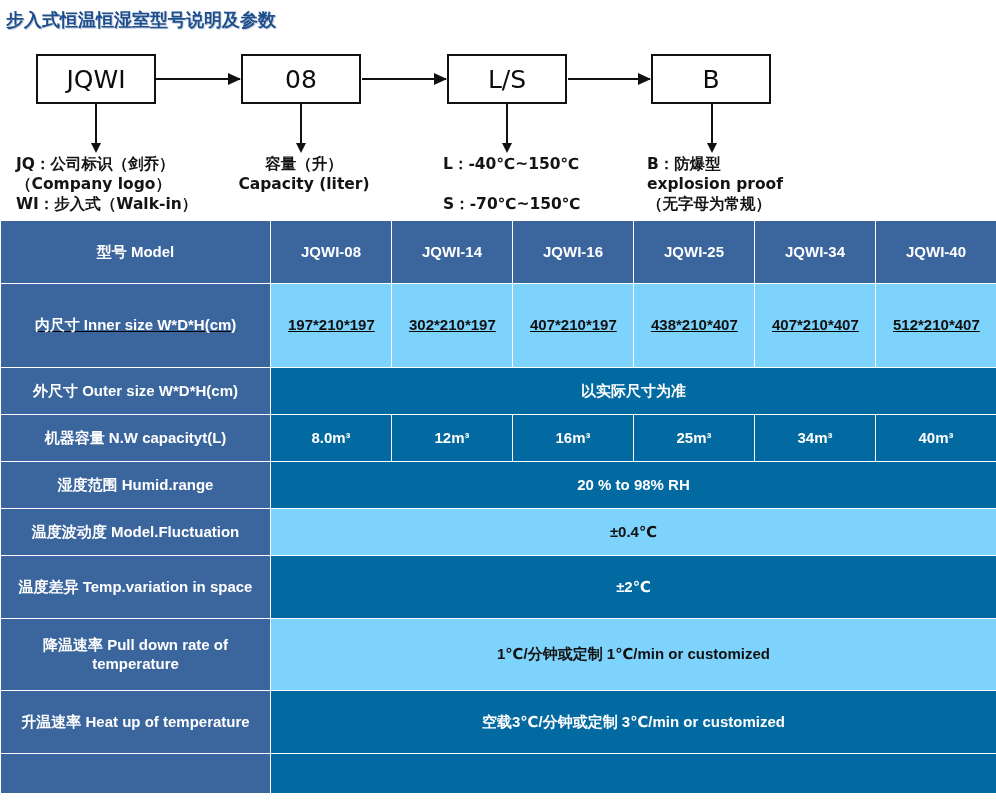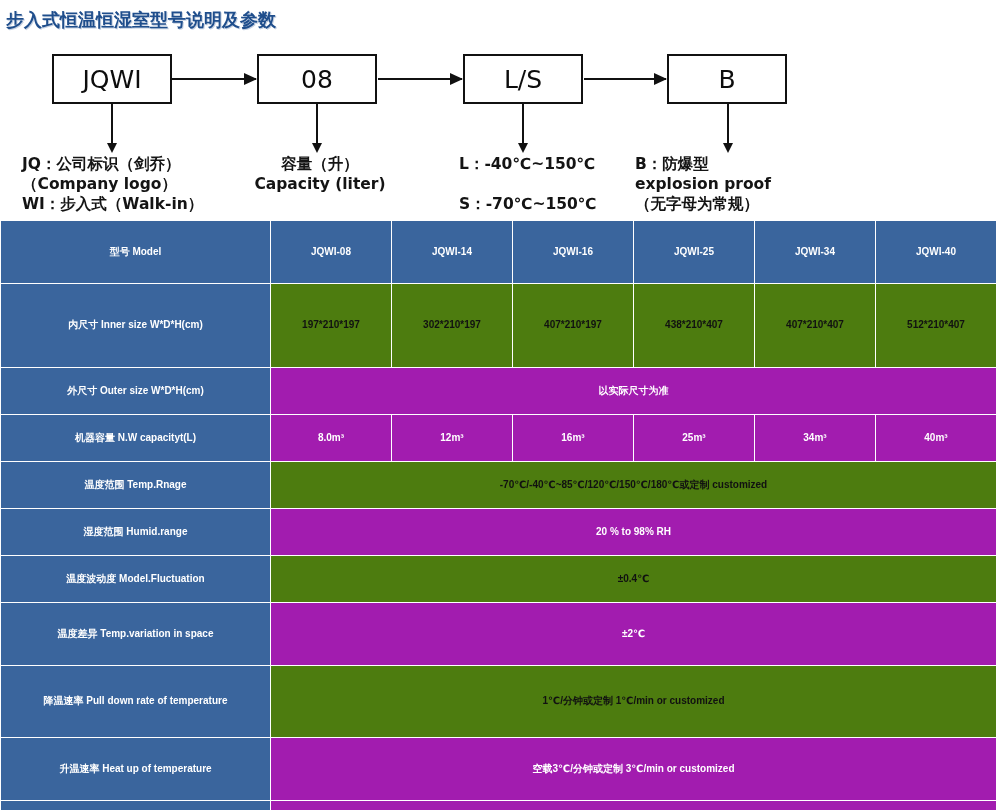--- a/index.html
+++ b/index.html
@@ -15,21 +15,21 @@
   .page-title {
     position: absolute; left: 6px; top: 8px;
     font-size: 18px; font-weight: bold;
     color: #1F4E8C;
     letter-spacing: 0px;
     text-shadow: 1px 1px 0 rgba(150,170,200,0.55);
     white-space: nowrap;
   }
 
   
-  .diagram { position: absolute; left: 0; top: 44px; width: 872px; height: 176px; margin-left: 16px; }
+  .diagram { position: absolute; left: 0; top: 44px; width: 872px; height: 176px; }
   .node {
     position: absolute;
     border: 2px solid #111111;
     background: #ffffff;
     display: flex; align-items: center; justify-content: center;
     font-size: 25px; font-weight: normal; color: #0d0d0d;
     font-family: "DejaVu Sans", sans-serif;
     height: 50px; width: 120px;
   }
   .arrow { position: absolute; height: 2px; background: #111111; top: 34px; }
@@ -61,33 +61,33 @@
   .spec-table {
     position: absolute; left: 0; top: 220px;
     width: 996px;
     border-collapse: collapse;
     table-layout: fixed;
   }
   .spec-table td, .spec-table th {
     border: 1.5px solid #ffffff;
     text-align: center;
     vertical-align: middle;
-    font-size: 10px;
+    font-size: 15px;
     font-weight: bold;
     padding: 2px 17px;
     line-height: 1.26;
   }
   .rowhead {
     background: #3A659D;
     color: #ffffff;
     width: 270px;
     font-size: 15px;
   }
-  td.blue  { background: #a21caf; color: #ffffff; }
-  td.white { background: #4d7c0f; color: #111111; }
+  td.blue  { background: #0369a1; color: #ffffff; }
+  td.white { background: #7dd3fc; color: #111111; }
   .hdr { background: #3A659D; color: #ffffff; font-size: 16px; }
   .hdr-label { font-size: 17px; }
   .model-col { width: 121px; }
 </style>
 </head>
 <body>
 
 <div id="page">
 
   <div class="page-title">步入式恒温恒湿室型号说明及参数</div>
@@ -109,29 +109,29 @@
 
     <div class="arrow" style="left:156px; width:84px;"></div>
     <div class="arrow" style="left:362px; width:84px;"></div>
     <div class="arrow" style="left:568px; width:82px;"></div>
 
     <div class="drop" style="left:95px;  top:60px; height:40px;"></div>
     <div class="drop" style="left:300px; top:60px; height:40px;"></div>
     <div class="drop" style="left:506px; top:60px; height:40px;"></div>
     <div class="drop" style="left:711px; top:60px; height:40px;"></div>
 
-    <div class="note" style="left:6px;   top:110px; width:230px;">JQ：公司标识（剑乔）
+    <div class="note" style="left:16px;   top:110px; width:230px;">JQ：公司标识（剑乔）
 （Company logo）
 WI：步入式（Walk-in）</div>
     <div class="note center" style="left:224px; top:110px; width:160px;">容量（升）
 Capacity (liter)</div>
     <div class="note" style="left:443px; top:110px; width:190px;">L：-40℃~150℃
 
 S：-70℃~150℃</div>
-    <div class="note" style="left:619px; top:110px; width:220px;">B：防爆型
+    <div class="note" style="left:647px; top:110px; width:220px;">B：防爆型
 explosion proof
 （无字母为常规）</div>
   </div>
 
   <table class="spec-table">
     <colgroup>
       <col style="width:270px">
       <col class="model-col">
         <col class="model-col">
         <col class="model-col">
@@ -145,21 +145,21 @@
         <th class="hdr">JQWI-08</th>
         <th class="hdr">JQWI-14</th>
         <th class="hdr">JQWI-16</th>
         <th class="hdr">JQWI-25</th>
         <th class="hdr">JQWI-34</th>
         <th class="hdr">JQWI-40</th>
       </tr>
     </thead>
     <tbody>
 
-      <tr style="height:84px;">
+      <tr style="height:84px;text-decoration:underline;">
         <td class="rowhead">内尺寸 Inner size W*D*H(cm)</td>
         <td class="white">197*210*197</td>
         <td class="white">302*210*197</td>
         <td class="white">407*210*197</td>
         <td class="white">438*210*407</td>
         <td class="white">407*210*407</td>
         <td class="white">512*210*407</td>
       </tr>
 
       <tr style="height:47px;">
@@ -170,24 +170,20 @@
       <tr style="height:47px;">
         <td class="rowhead">机器容量 N.W capacityt(L)</td>
         <td class="blue">8.0m³</td>
         <td class="blue">12m³</td>
         <td class="blue">16m³</td>
         <td class="blue">25m³</td>
         <td class="blue">34m³</td>
         <td class="blue">40m³</td>
       </tr>
 
-      <tr style="height:47px;">
-        <td class="rowhead">温度范围 Temp.Rnage</td>
-        <td class="white" colspan="6">-70℃/-40℃~85℃/120℃/150℃/180℃或定制 customized</td>
-      </tr>
 
       <tr style="height:47px;">
         <td class="rowhead">湿度范围 Humid.range</td>
         <td class="blue" colspan="6">20 % to 98% RH</td>
       </tr>
 
       <tr style="height:47px;">
         <td class="rowhead">温度波动度 Model.Fluctuation</td>
         <td class="white" colspan="6">±0.4℃</td>
       </tr>

